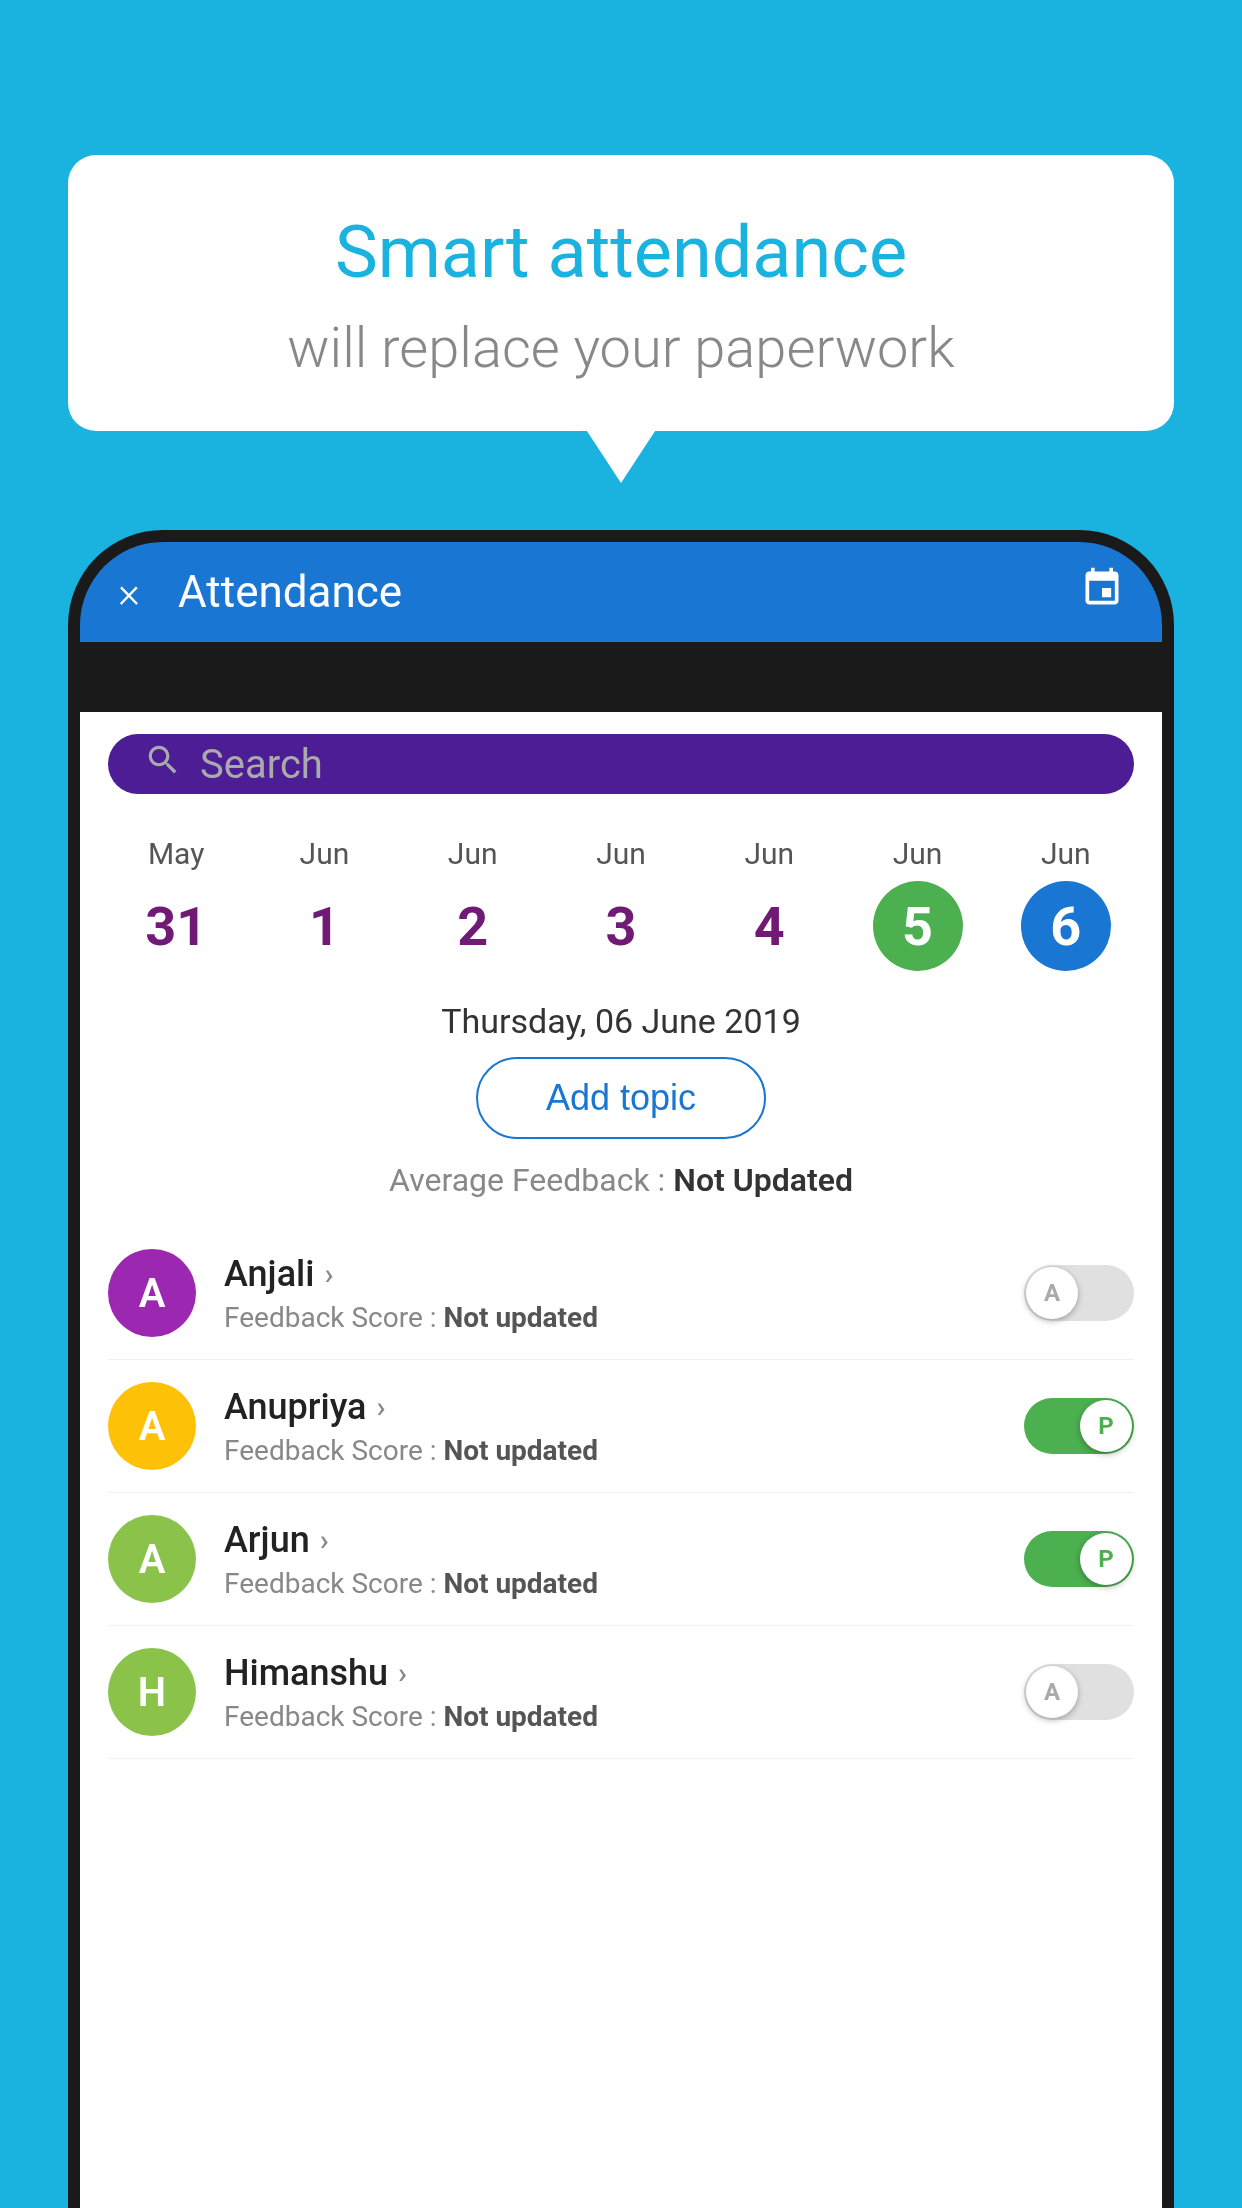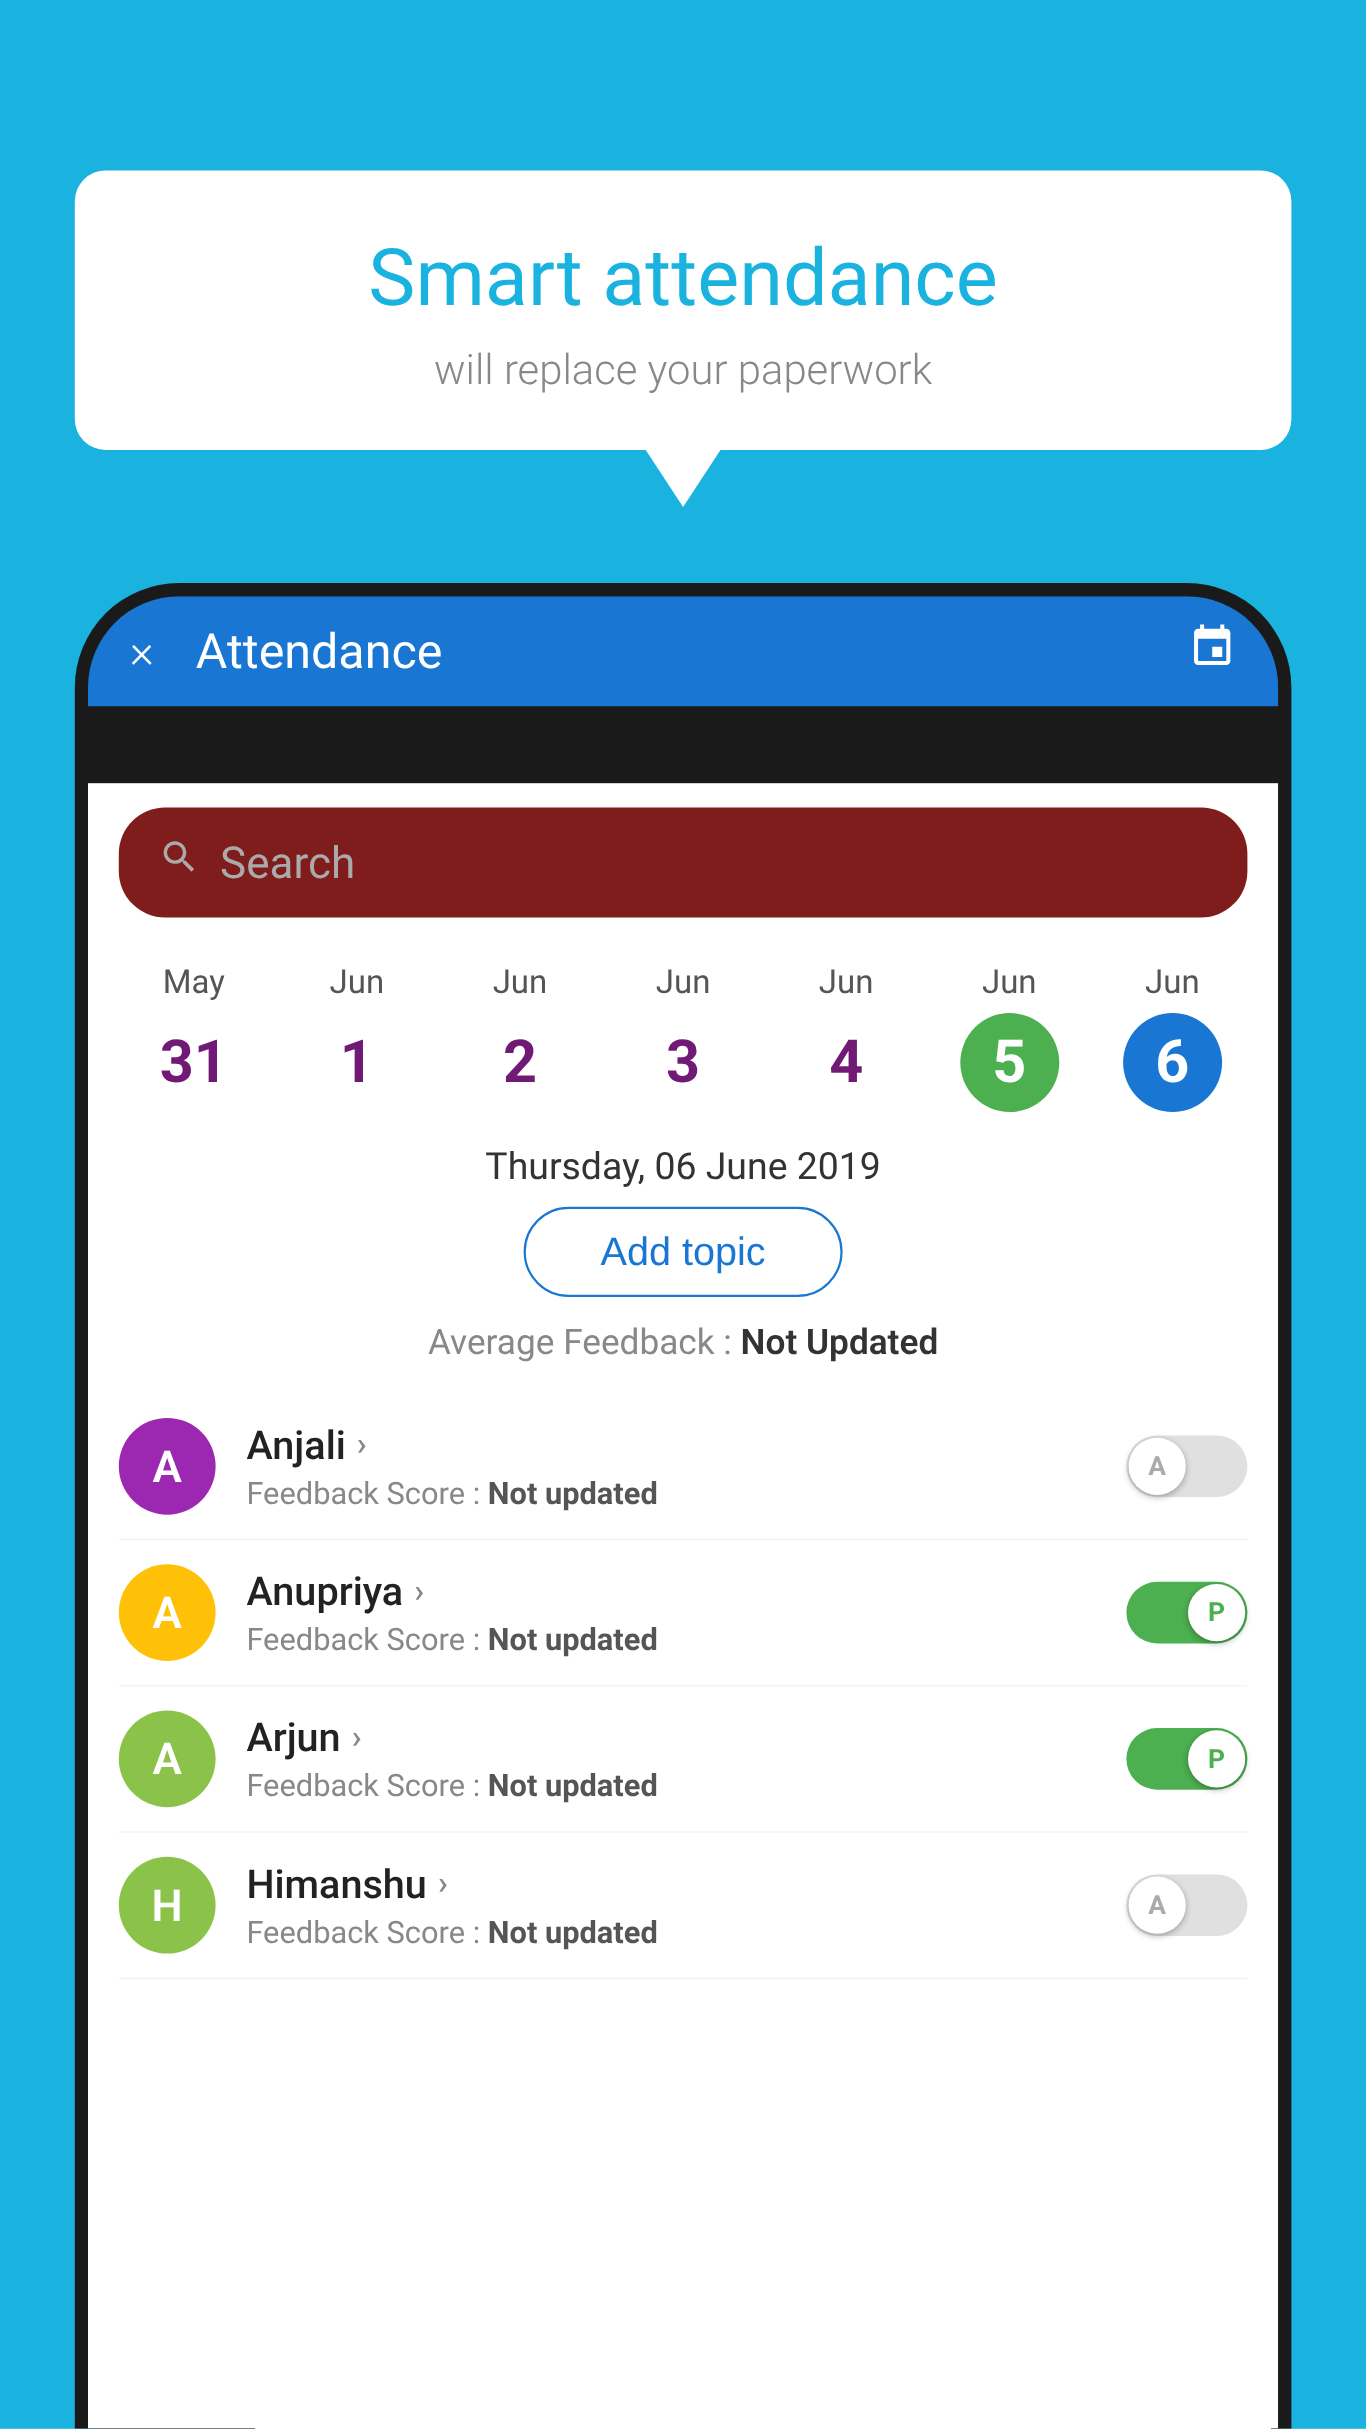--- a/index.html
+++ b/index.html
@@ -35,21 +35,21 @@
       border-right: 38px solid transparent;
       border-top: 58px solid white;
     }
     .bubble-title {
       font-size: 72px;
       color: #1ab3e0;
       font-weight: 400;
       margin-bottom: 20px;
     }
     .bubble-subtitle {
-      font-size: 38px;
+      font-size: 56px;
       color: #888;
       font-weight: 300;
     }
 
     
     .phone-frame {
       position: absolute;
       top: 530px;
       left: 68px;
       right: 68px;
@@ -138,23 +138,23 @@
       top: 170px;
       left: 0;
       right: 0;
       bottom: 0;
       overflow: hidden;
     }
 
     
     .search-bar {
       margin: 22px 28px;
-      background: #7f1d1d;
+      background: #4c1d95;
       border-radius: 42px;
-      height: 100px;
+      height: 60px;
       display: flex;
       align-items: center;
       padding: 0 36px;
       gap: 18px;
     }
     .search-icon {
       color: #888;
       font-size: 38px;
     }
     .search-text {

